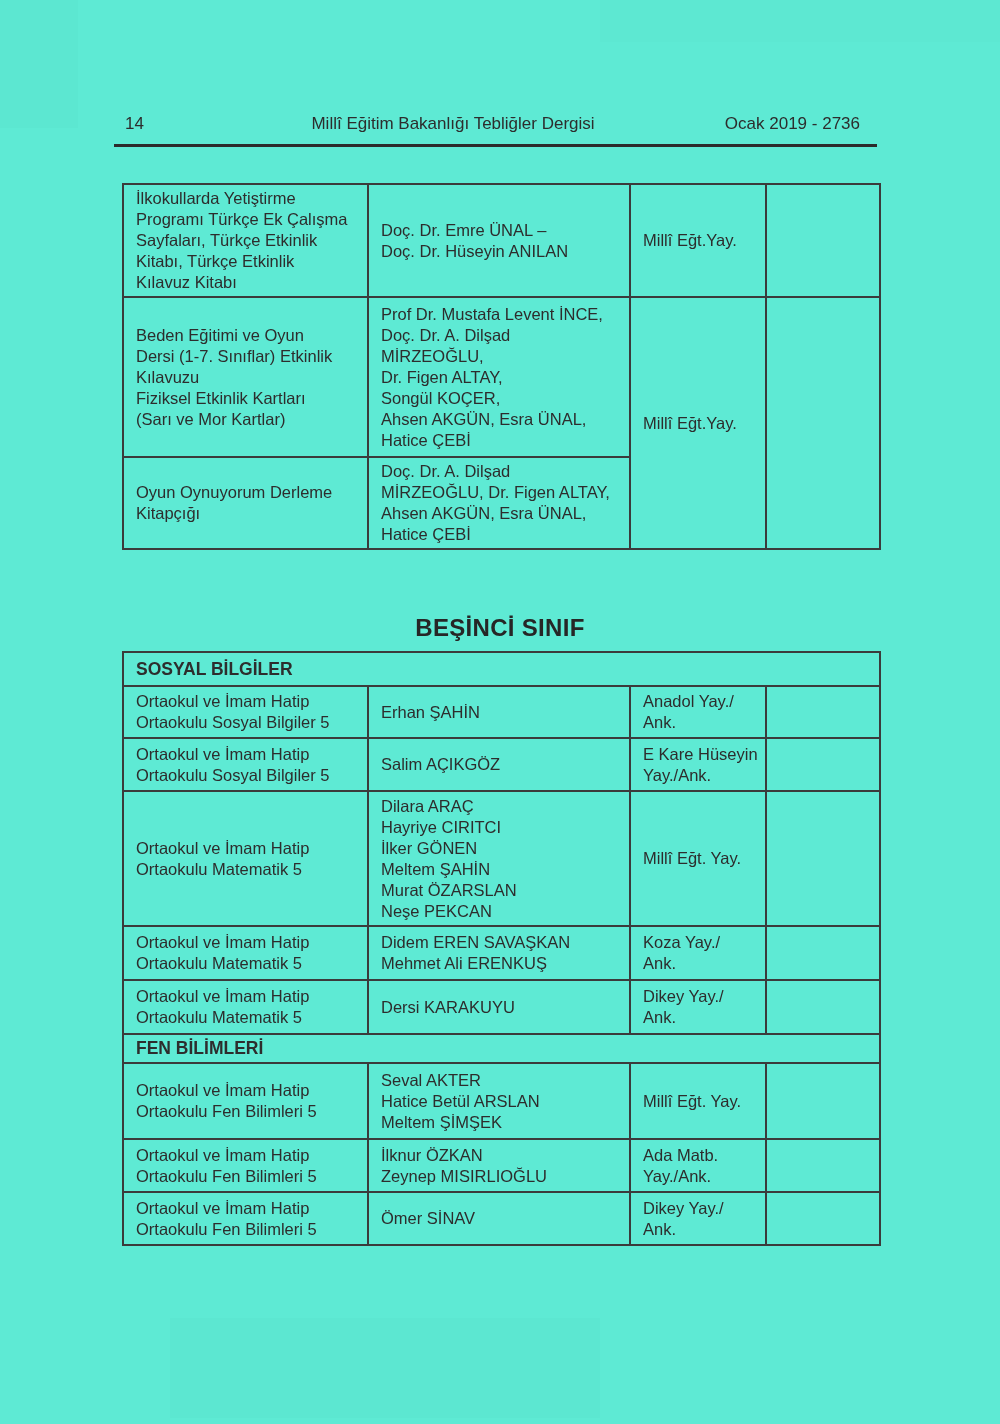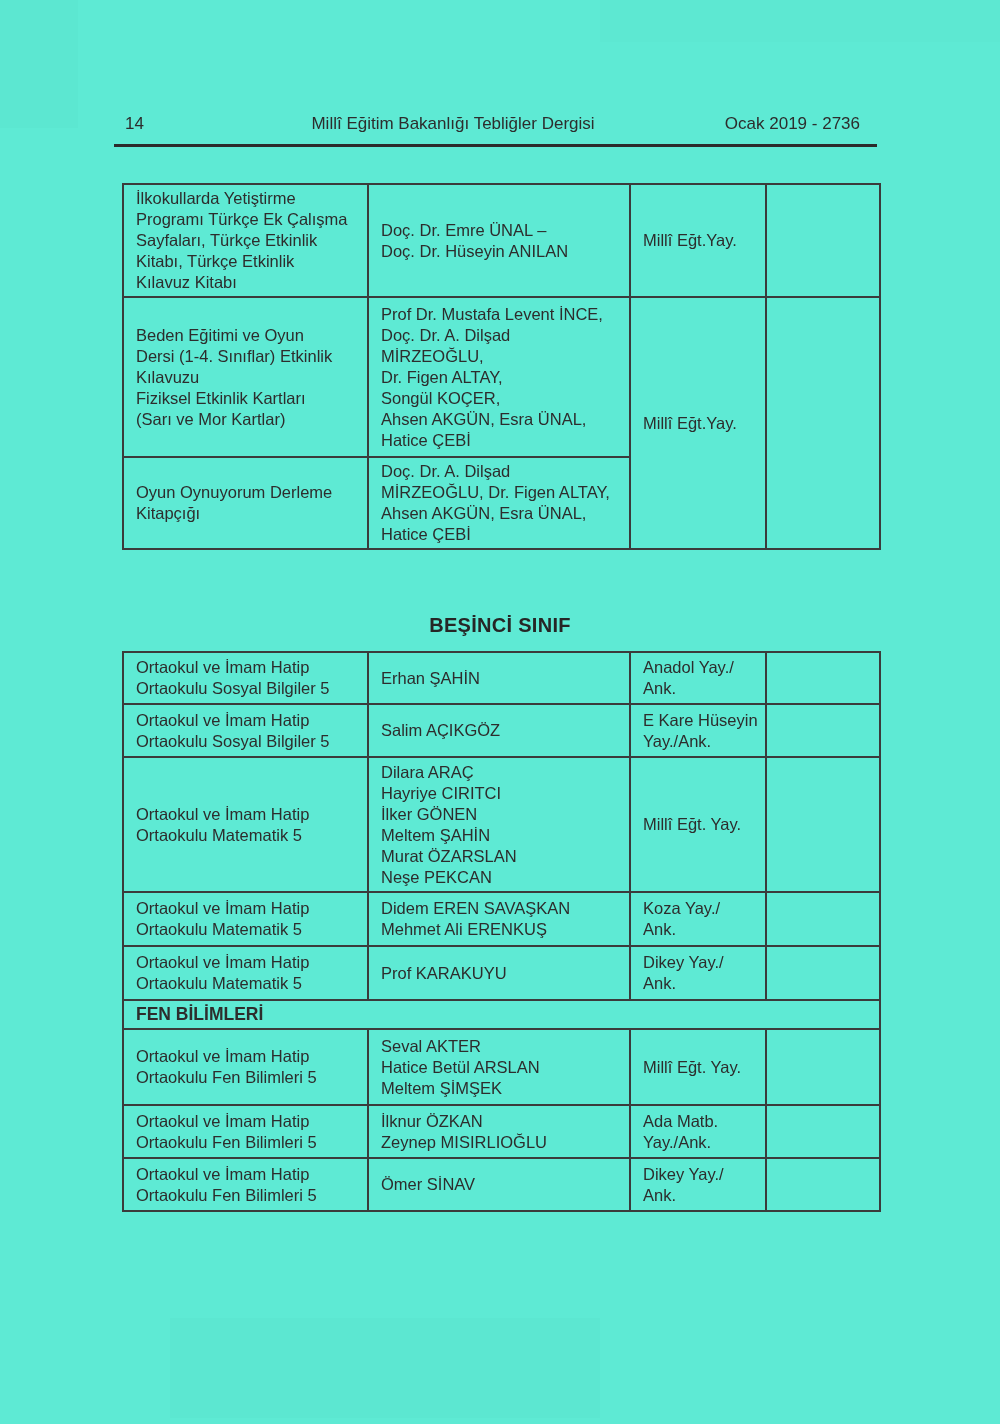--- a/index.html
+++ b/index.html
@@ -29,21 +29,21 @@
     overflow:hidden;
   }
   td.pub-cell { padding-left:10px; }
   tr.subject-row td { font-weight:bold; font-size:17.5px; }
 
   .tbl-primary { top:183px; }
   .tbl-grade5  { top:651px; }
 
   .section-heading {
     position:absolute; left:0; top:614px; width:1000px;
-    text-align:center; font-weight:bold; font-size:20px; letter-spacing:0.3px;
+    text-align:center; font-weight:bold; font-size:24px; letter-spacing:0.3px;
     color:#262626;
   }
 
   
   .artifact { position:absolute; pointer-events:none; }
   .art-tl { left:0; top:0; width:78px; height:128px; background:rgba(40,40,40,0.012); }
   .art-tr { left:600px; top:0; width:400px; height:42px; background:rgba(40,40,40,0.008); }
   .art-bc { left:170px; top:1318px; width:430px; height:100px; background:rgba(40,40,40,0.012); }
 </style>
 </head>
@@ -74,21 +74,21 @@
 Sayfaları, Türkçe Etkinlik
 Kitabı, Türkçe Etkinlik
 Kılavuz Kitabı</td>
       <td>Doç. Dr. Emre ÜNAL –
 Doç. Dr. Hüseyin ANILAN</td>
       <td class="pub-cell">Millî Eğt.Yay.</td>
       <td></td>
     </tr>
     <tr style="height:160px">
       <td>Beden Eğitimi ve Oyun
-Dersi (1-4. Sınıflar) Etkinlik
+Dersi (1-7. Sınıflar) Etkinlik
 Kılavuzu
 Fiziksel Etkinlik Kartları
 (Sarı ve Mor Kartlar)</td>
       <td>Prof Dr. Mustafa Levent İNCE,
 Doç. Dr. A. Dilşad
 MİRZEOĞLU,
 Dr. Figen ALTAY,
 Songül KOÇER,
 Ahsen AKGÜN, Esra ÜNAL,
 Hatice ÇEBİ</td>
@@ -110,20 +110,23 @@
 
   <table class="doc-table tbl-grade5">
     <colgroup>
       <col style="width:245px">
         <col style="width:262px">
         <col style="width:136px">
         <col style="width:114px">
     </colgroup>
 
     <tbody>
+        <tr class="subject-row" style="height:34px">
+      <td colspan="4">SOSYAL BİLGİLER</td>
+    </tr>
     <tr style="height:52px">
       <td>Ortaokul ve İmam Hatip
 Ortaokulu Sosyal Bilgiler 5</td>
       <td>Erhan ŞAHİN</td>
       <td class="pub-cell">Anadol Yay./
 Ank.</td>
       <td></td>
     </tr>
     <tr style="height:53px">
       <td>Ortaokul ve İmam Hatip
@@ -151,21 +154,21 @@
 Ortaokulu Matematik 5</td>
       <td>Didem EREN SAVAŞKAN
 Mehmet Ali ERENKUŞ</td>
       <td class="pub-cell">Koza Yay./
 Ank.</td>
       <td></td>
     </tr>
     <tr style="height:54px">
       <td>Ortaokul ve İmam Hatip
 Ortaokulu Matematik 5</td>
-      <td>Prof KARAKUYU</td>
+      <td>Dersi KARAKUYU</td>
       <td class="pub-cell">Dikey Yay./
 Ank.</td>
       <td></td>
     </tr>
 
     <tr class="subject-row" style="height:16px">
       <td colspan="4">FEN BİLİMLERİ</td>
     </tr>
     <tr style="height:76px">
       <td>Ortaokul ve İmam Hatip

